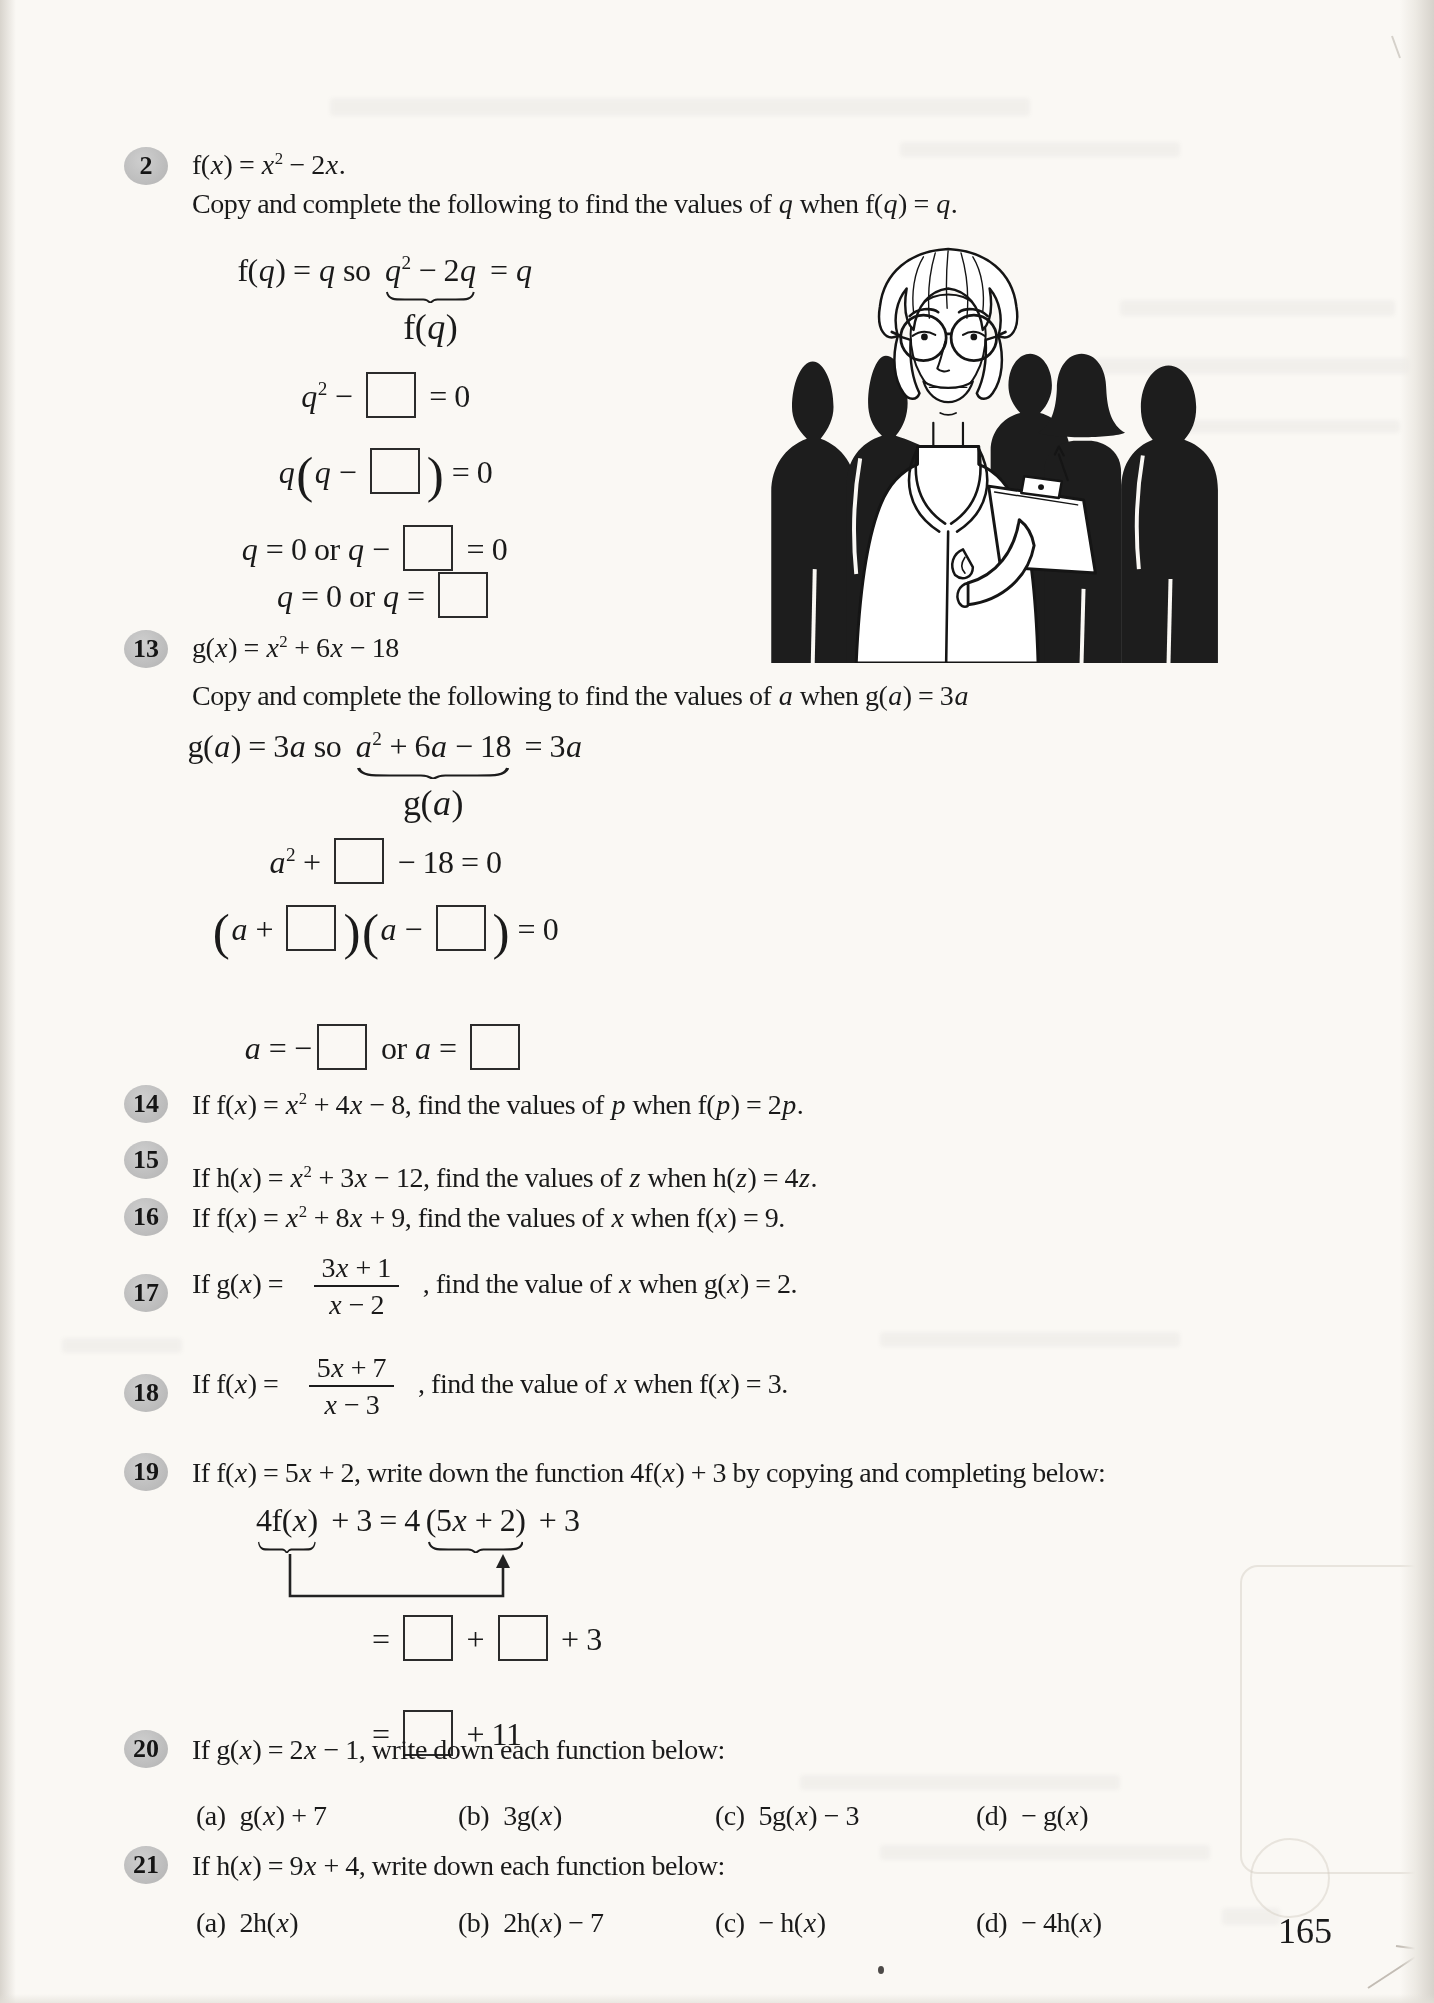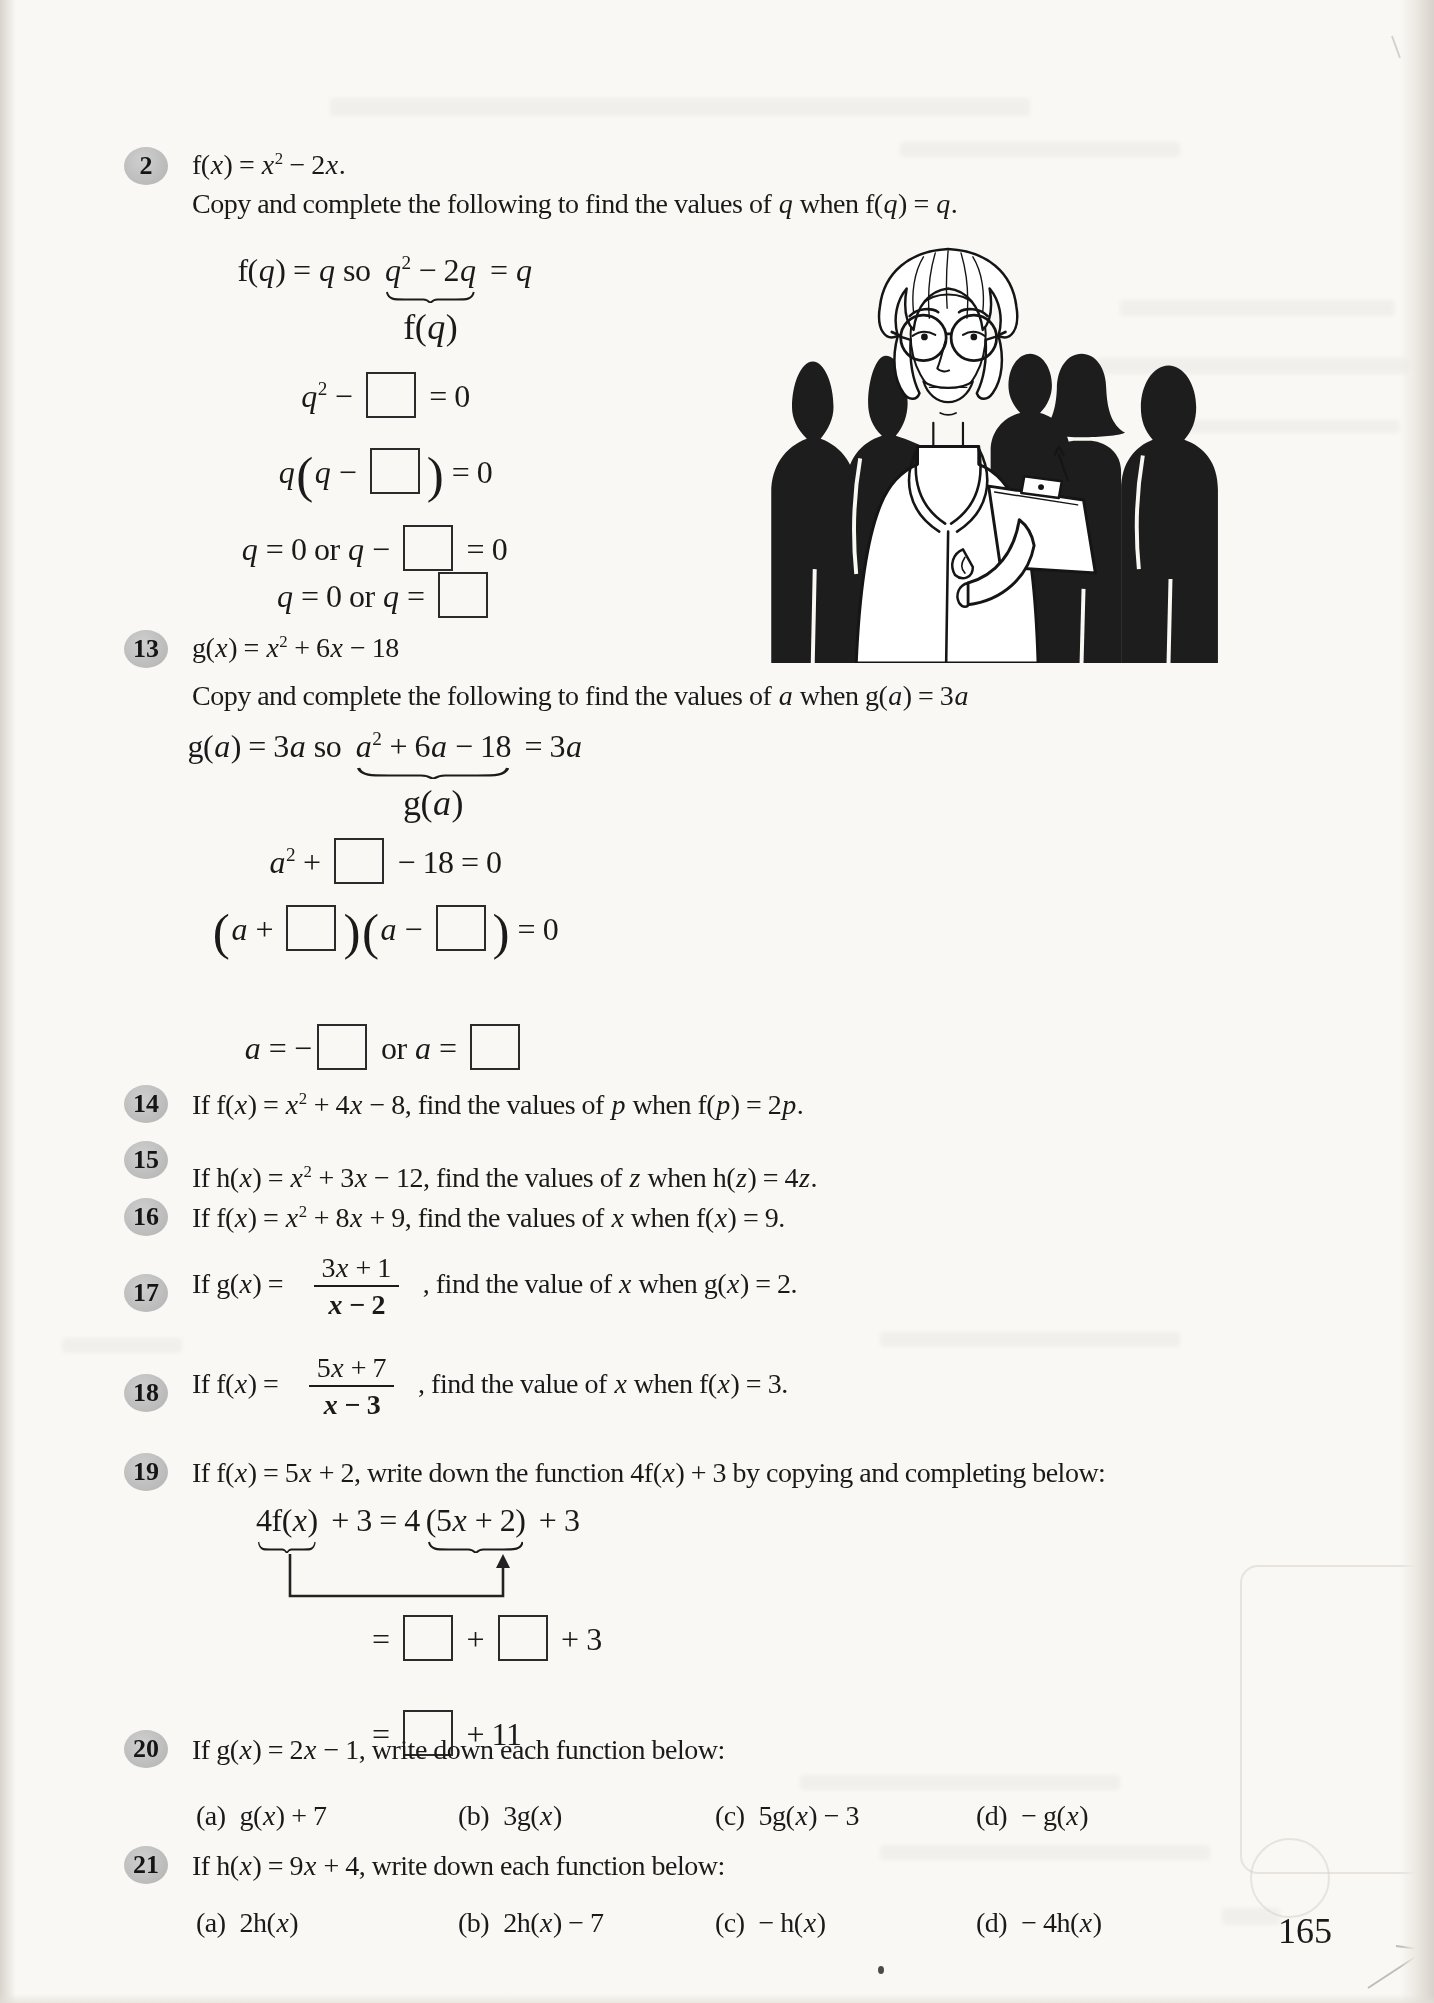--- a/index.html
+++ b/index.html
@@ -26,21 +26,21 @@
   .wwrap{text-align:center;}
   .opt{position:absolute;font-size:28px;letter-spacing:-0.5px;white-space:nowrap;}
   .opt .olabel{margin-right:14px;}
   .mi{font-style:italic;padding:0 1px;}
   sup.msup{font-size:60%;vertical-align:super;letter-spacing:0;}
   .abox{display:inline-block;width:46px;height:42px;border:2.5px solid #2b2b2b;
         background:transparent;vertical-align:-11px;margin:0 6px;}
   .bigp{font-size:1.6em;line-height:0;vertical-align:-0.17em;font-weight:400;padding:0 1px;}
   .frac{display:inline-block;vertical-align:middle;text-align:center;margin:0 24px;line-height:1.05;}
   .fnum{display:block;padding:0 8px 3px;}
-  .fden{display:block;border-top:2.2px solid #1c1c1c;padding:3px 8px 0;font-weight:bold;}
+  .fden{display:block;border-top:2.2px solid #1c1c1c;padding:3px 8px 0;}
   .ub{position:relative;display:inline-block;margin:0 6px;}
   .ubc{white-space:nowrap;}
   .ub svg.brace{position:absolute;left:2px;top:calc(100% + 2px);width:calc(100% - 4px);height:12px;}
   .ublab{position:absolute;top:calc(100% + 17px);left:50%;transform:translateX(-50%);
          font-size:36px;white-space:nowrap;}
   .pagenum{position:absolute;font-size:36px;letter-spacing:0;}
   .arrow-svg{position:absolute;overflow:visible;}
   .illus{position:absolute;}
 </style>
 </head>

